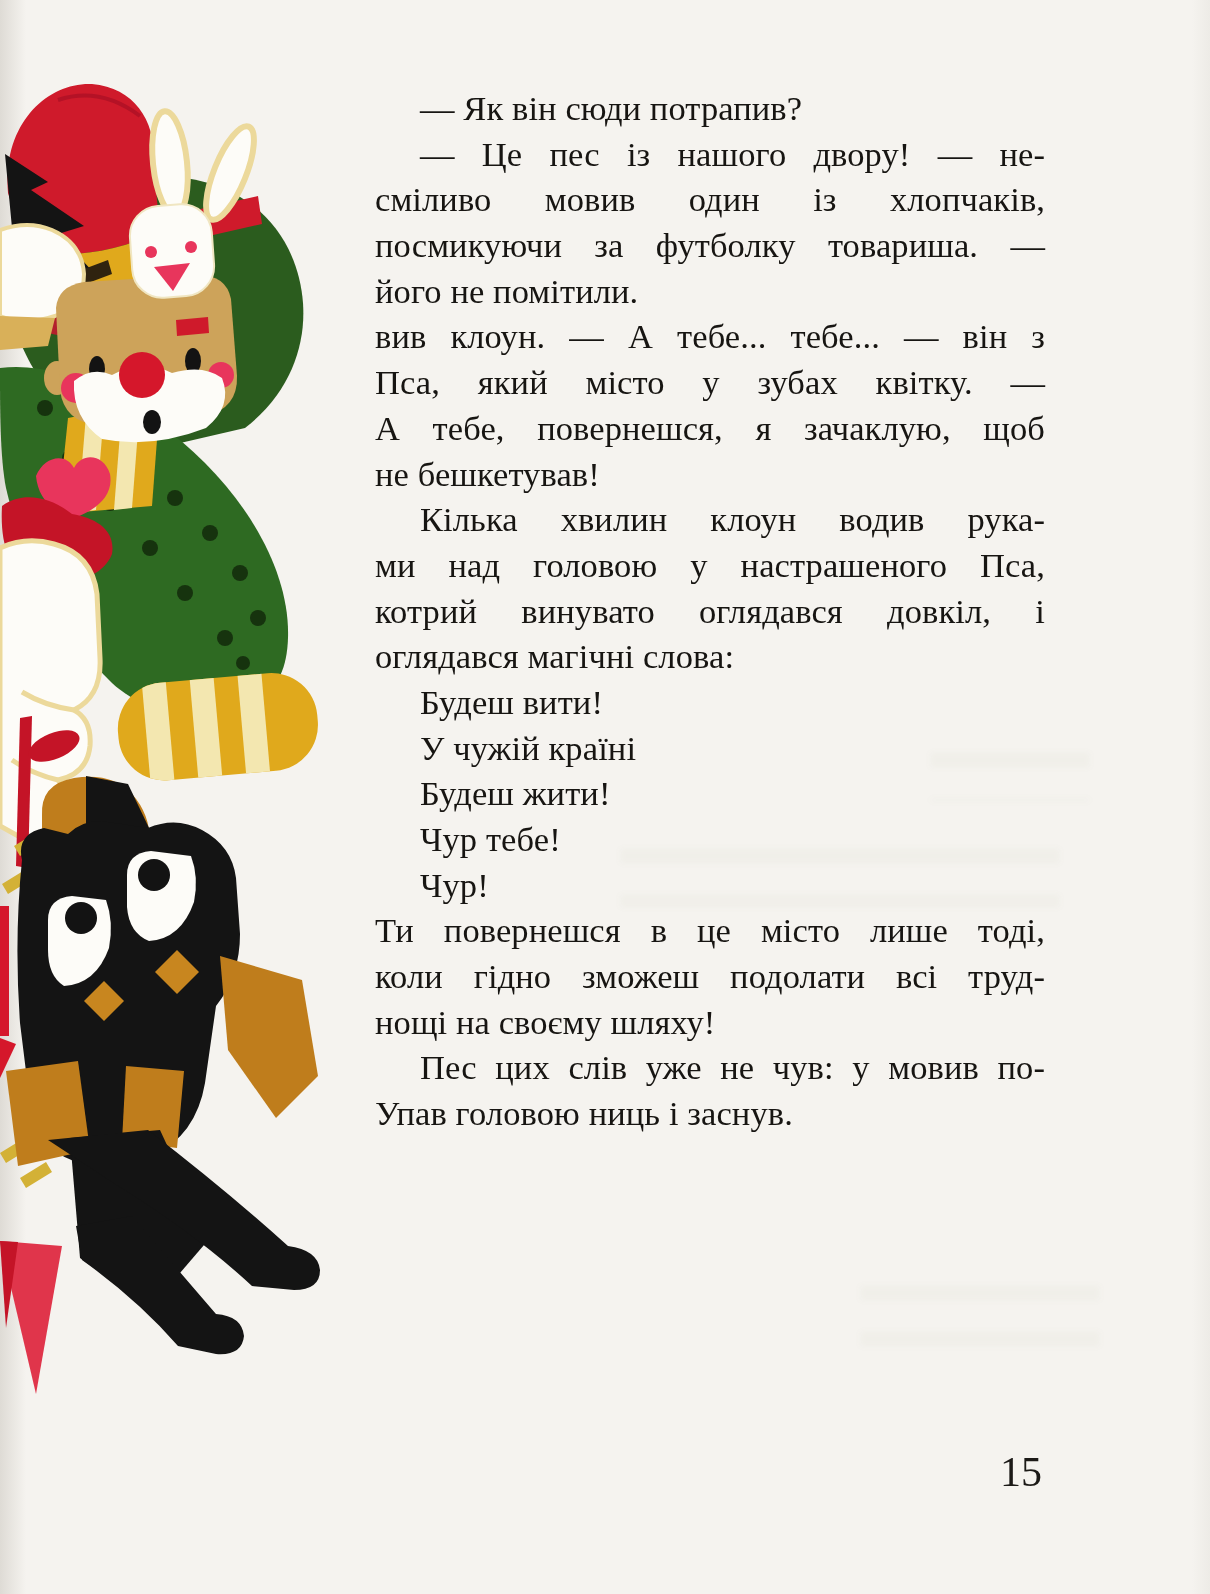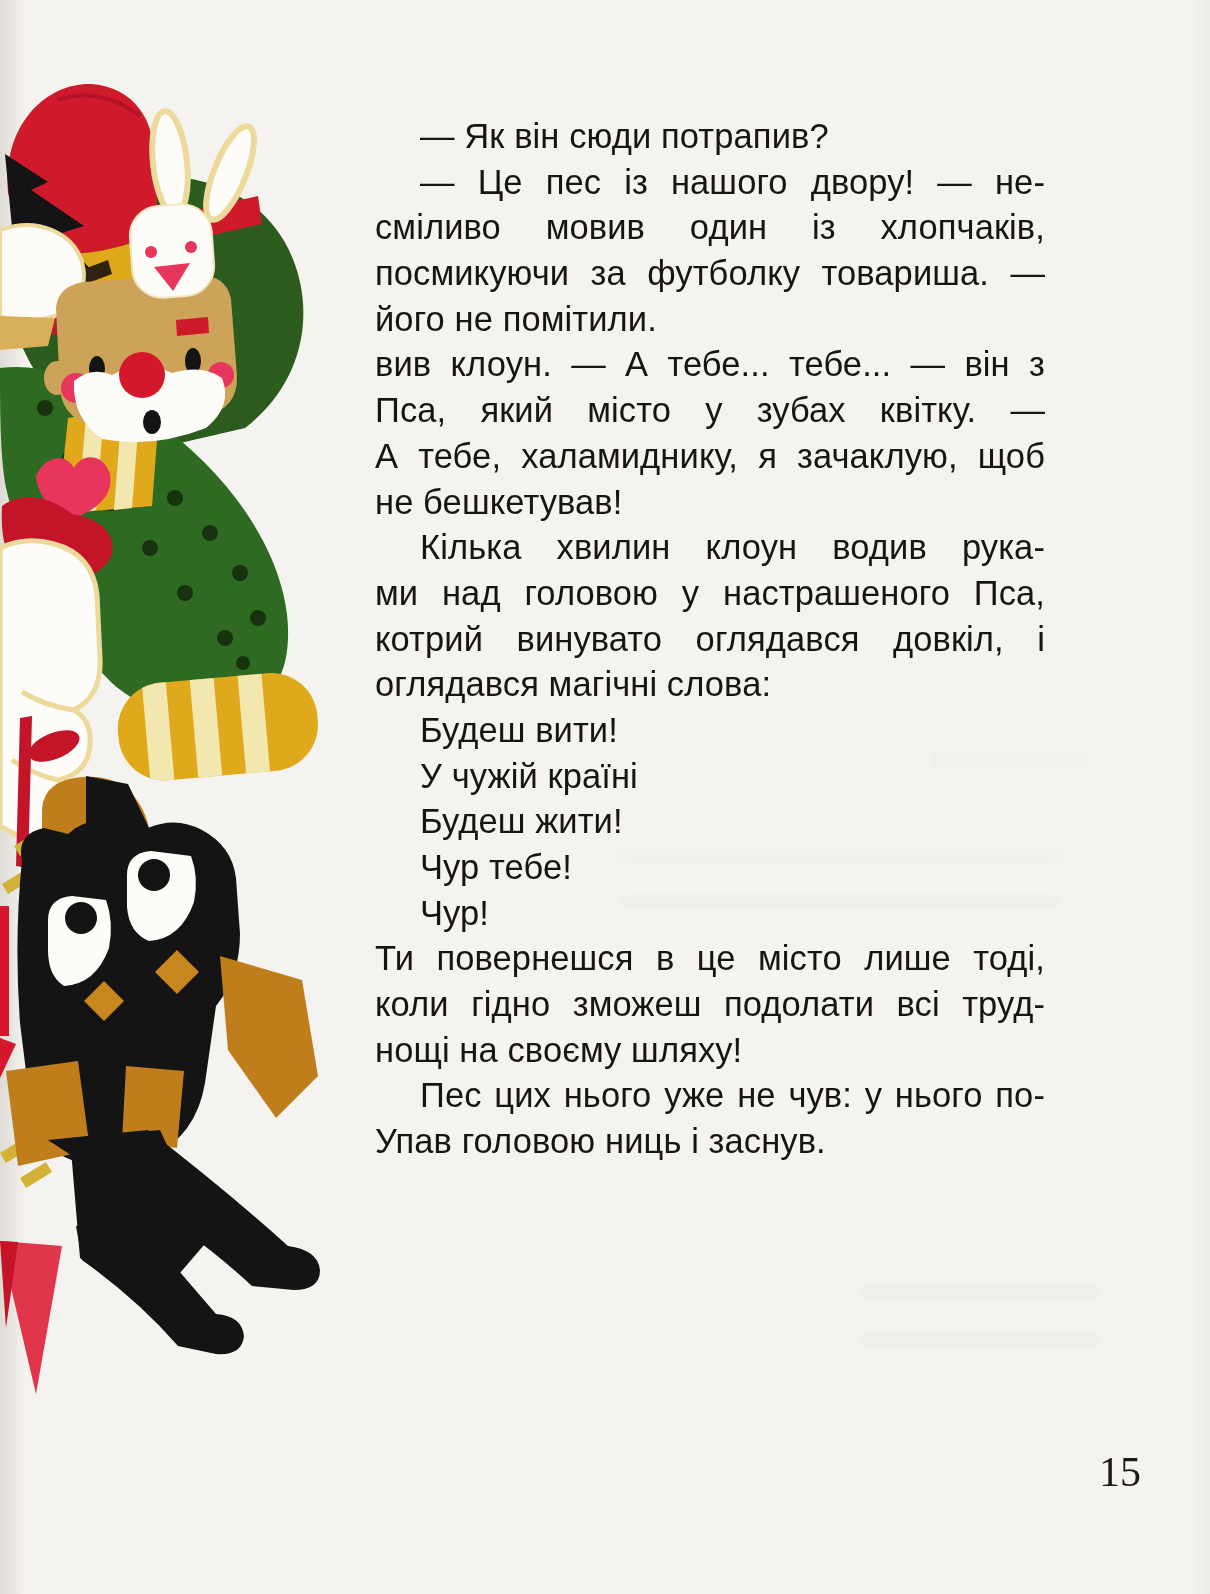--- a/index.html
+++ b/index.html
@@ -24,45 +24,44 @@
     left: 0;
     top: 78px;
     width: 330px;
     height: 1320px;
   }
   .text-block {
     position: absolute;
     left: 375px;
     top: 86px;
     width: 670px;
-    font-family: Liberation Sans, sans-serif;
+    font-family: Liberation Serif, serif;
     font-size: 34.5px;
     line-height: 45.7px;
     color: #171512;
     letter-spacing: 0.1px;
-    margin-top: 28px;
   }
   .line {
     height: 45.7px;
     white-space: normal;
     text-align: left;
   }
   .line.justify {
     text-align: justify;
     text-align-last: justify;
   }
   .line.indent {
     text-indent: 45px;
   }
   .page-number {
     position: absolute;
-    left: 1061px;
+    left: 1000px;
     top: 1448px;
     width: 80px;
-    text-align: right;
+    text-align: left;
     font-family: "Liberation Serif", serif;
     font-size: 42px;
     color: #1c1a17;
   }
   .ghost {
     position: absolute;
     opacity: 0.35;
     filter: blur(3px);
     background: repeating-linear-gradient(
       180deg,
@@ -232,21 +231,21 @@
 
 
       <div class="line">його не помітили.</div>
 
 
       <div class="line justify">вив клоун. — А тебе... тебе... — він з</div>
 
 
       <div class="line justify">Пса, який місто у зубах квітку. —</div>
 
-      <div class="line justify">А тебе, халамиднику, я зачаклую, щоб</div>
+      <div class="line justify">А тебе, повернешся, я зачаклую, щоб</div>
 
       <div class="line">не бешкетував!</div>
 
       <div class="line indent justify">Кілька хвилин клоун водив рука-</div>
 
       <div class="line justify">ми над головою у настрашеного Пса,</div>
 
       <div class="line justify">котрий винувато оглядався довкіл, і</div>
 
       <div class="line">оглядався магічні слова:</div>
@@ -261,21 +260,21 @@
       <div class="line indent">Чур тебе!</div>
 
       <div class="line indent">Чур!</div>
 
       <div class="line justify">Ти повернешся в це місто лише тоді,</div>
 
       <div class="line justify">коли гідно зможеш подолати всі труд-</div>
 
       <div class="line">нощі на своєму шляху!</div>
 
-      <div class="line indent justify">Пес цих нього уже не чув: у нього по-</div>
+      <div class="line indent justify">Пес цих слів уже не чув: у мовив по-</div>
 
 
       <div class="line">Упав головою ниць і заснув.</div>
     </div>
 
   <div class="page-number">15</div>
 
 </div>
 
 </body></html>

